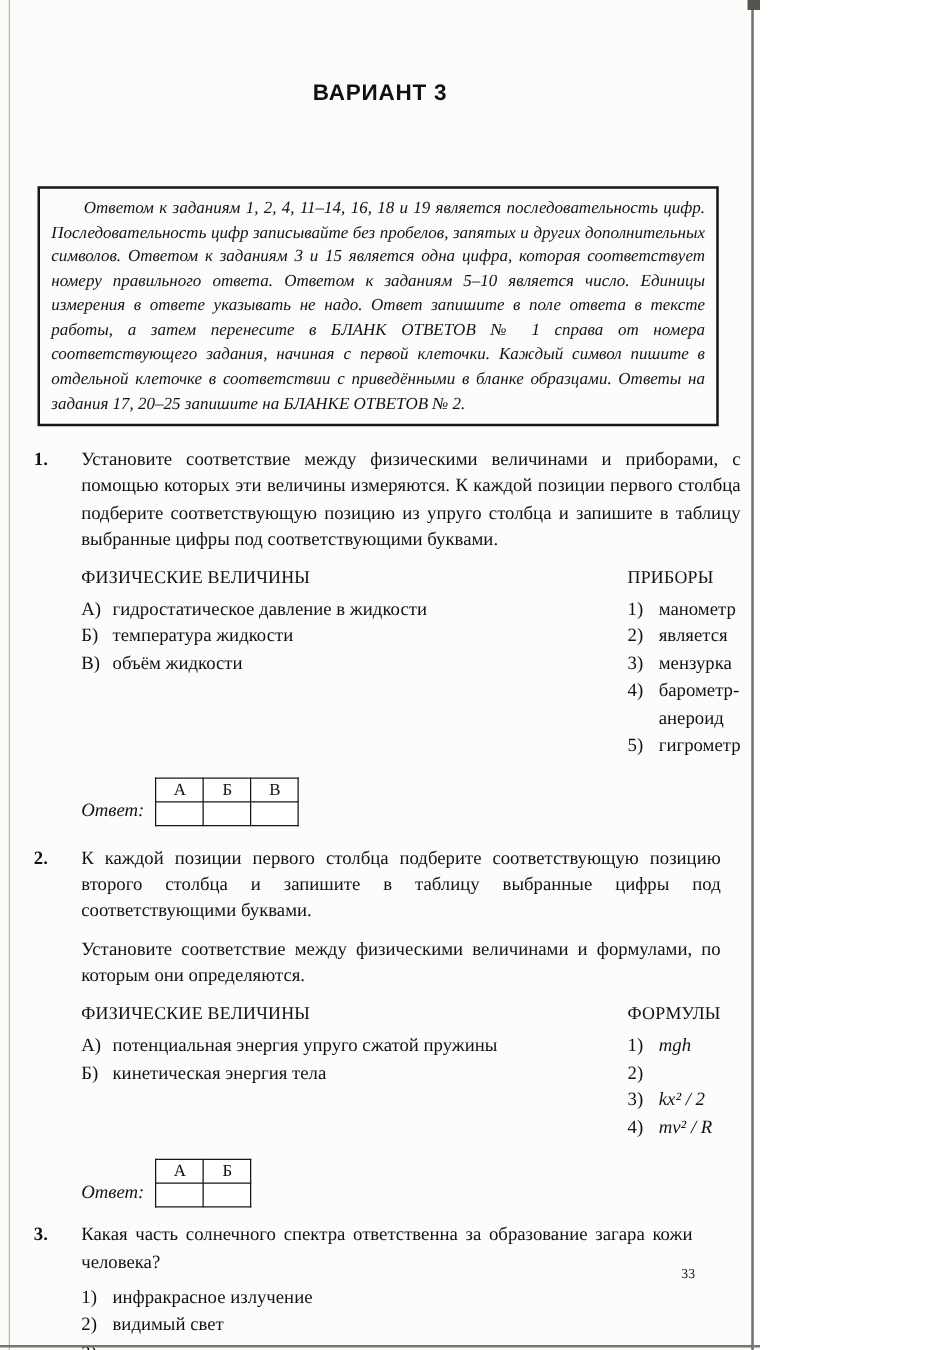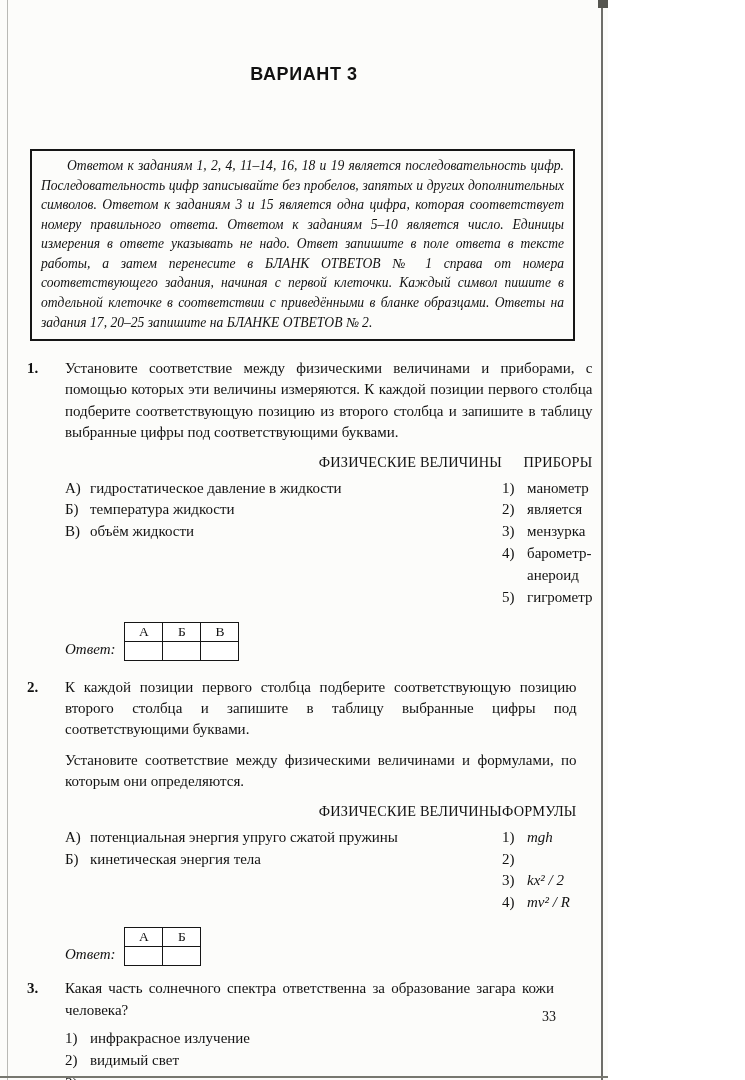--- a/index.html
+++ b/index.html
@@ -44,21 +44,21 @@
   .q2 { margin-top:16px; }
   .q3 { margin-top:12px; }
   .qnum { flex:none; width:38px; font-weight:bold; font-size:15px; line-height:1.42; }
   .qbody { flex:1; font-size:15px; line-height:1.42; }
   .qtext { text-align:justify; }
   .qtext + .qtext { margin-top:9px; }
 
   .cols { display:flex; margin-top:9px; }
   .col-left { flex:none; width:437px; }
   .col-right { flex:1; }
-  .col-header { font-size:14.3px; letter-spacing:0.2px; margin-bottom:5px;text-align:right; }
+  .col-header { font-size:14.3px; letter-spacing:0.2px; margin-bottom:5px; }
   .match-item { display:flex; line-height:1.46; }
   .marker { flex:none; width:25px; }
   .itext { flex:1; }
   .formula { font-style:italic; }
 
   .answer-row { display:flex; align-items:flex-end; margin-top:13px; }
   .answer-row.center { align-items:center; margin-top:8px; }
   .answer-label { font-style:italic; font-size:15px; margin-right:9px; padding-bottom:1px; }
   .answer-row.center .answer-label { padding-bottom:0; }
   table.answer-table { border-collapse:collapse; background:#fff; }
@@ -66,41 +66,41 @@
     border:1px solid #161616;
     width:38px; height:19px;
     text-align:center; vertical-align:middle;
     font-size:13.5px; line-height:1;
   }
   .answer-box { width:29px; height:31px; border:1px solid #161616; background:#fff; }
 
   .options { margin-top:6px; }
   .options .match-item { line-height:1.5; }
 
-  .page-number { position:absolute; right:52px; bottom:55px; font-size:14px; }
+  .page-number { position:absolute; right:52px; bottom:55px; font-size:11px; }
 </style>
 </head>
 <body>
 
 <div class="page">
   <div class="edge-left"></div>
   <div class="edge-right"></div>
   <div class="edge-bottom"></div>
   <div class="corner-mark"></div>
 
   <div class="title">ВАРИАНТ 3</div>
 
   <div class="instruction-box">
     <p>Ответом к заданиям 1, 2, 4, 11–14, 16, 18 и 19 является последовательность цифр. Последовательность цифр записывайте без пробелов, запятых и других дополнительных символов. Ответом к заданиям 3 и 15 является одна цифра, которая соответствует номеру правильного ответа. Ответом к заданиям 5–10 является число. Единицы измерения в ответе указывать не надо. Ответ запишите в поле ответа в тексте работы, а затем перенесите в БЛАНК ОТВЕТОВ № 1 справа от номера соответствующего задания, начиная с первой клеточки. Каждый символ пишите в отдельной клеточке в соответствии с приведёнными в бланке образцами. Ответы на задания 17, 20–25 запишите на БЛАНКЕ ОТВЕТОВ № 2.</p>
   </div>
 
   <div class="question q1">
     <div class="qnum">1.</div>
     <div class="qbody">
-      <div class="qtext">Установите соответствие между физическими величинами и приборами, с помощью которых эти величины измеряются. К каждой позиции первого столбца подберите соответствующую позицию из второго столбца и запишите в таблицу выбранные цифры под соответствующими буквами.</div>
+      <div class="qtext">Установите соответствие между физическими величинами и приборами, с помощью которых эти величины измеряются. К каждой позиции первого столбца подберите соответствующую позицию из упруго столбца и запишите в таблицу выбранные цифры под соответствующими буквами.</div>
       <div class="cols">
         <div class="col-left">
           <div class="col-header">ФИЗИЧЕСКИЕ ВЕЛИЧИНЫ</div>
           <div class="match-item">
             <span class="marker">А)</span>
             <span class="itext">гидростатическое давление в жидкости</span>
           </div>
           <div class="match-item">
             <span class="marker">Б)</span>
             <span class="itext">температура жидкости</span>

